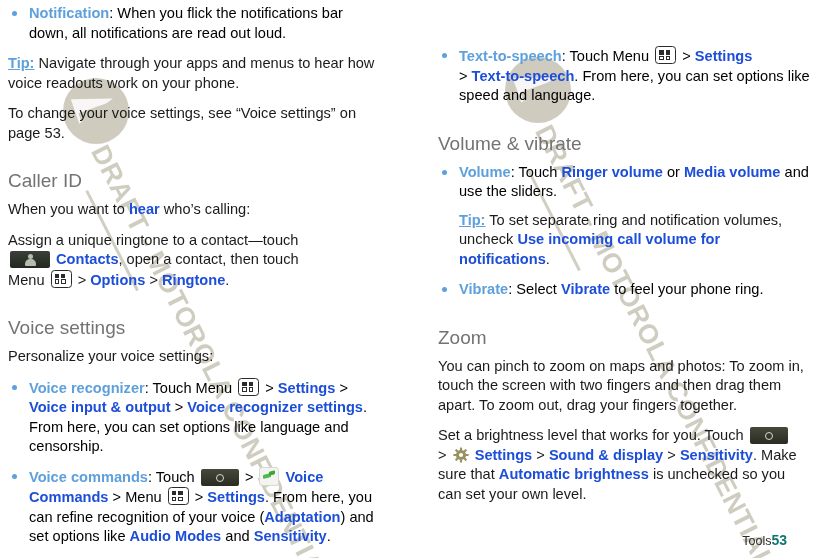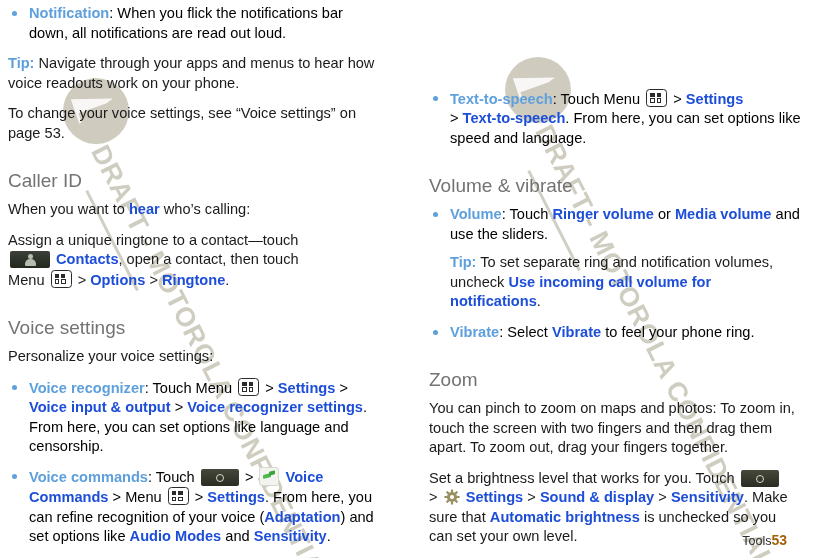--- a/index.html
+++ b/index.html
@@ -78,22 +78,22 @@
   .page {
     position: relative;
     z-index: 10;
     width: 817px;
     height: 558px;
     box-sizing: border-box;
     padding: 4px 20px 0 8px;
   }
   .columns {
     display: flex;
-    gap: 21px;
-    align-items: flex-end;
+    gap: 30px;
+    align-items: center;
   }
   .col {
     width: 372px;
     flex: 0 0 372px;
   }
   .col-right { margin-left: 28px; }
 
   
   p, .para {
     margin: 0 0 11px 0;
@@ -103,21 +103,21 @@
   }
   .section-head {
     margin: 28px 0 10px 0;
     font-size: 19px;
     font-weight: normal;
     color: #737373;
     line-height: 19px;
   }
   b, .b { font-weight: bold; color: #1d4ed8; }
   .blue { color: #5ea0dc; font-weight: bold; }
-  .tip-label { color: #5ea0dc; font-weight: bold; }
+  .tip-label { color: #5ea0dc; font-weight: bold; text-decoration: underline; }
 
   ul.bullets {
     list-style: none;
     margin: 0 0 11px 0;
     padding: 0;
   }
   ul.bullets li {
     position: relative;
     padding-left: 21px;
     margin-bottom: 10px;
@@ -244,21 +244,21 @@
     display: flex;
     align-items: baseline;
   }
   .footer .label {
     font-size: 12.5px;
     color: #2b2b2b;
   }
   .footer .pageno {
     font-size: 14px;
     font-weight: bold;
-    color: #a16207;
+    color: #0f766e;
   }
 </style>
 </head>
 <body>
 
 <div class="watermark-layer">
 
   <div class="wm-group" style="left:0; top:0;">
     <div class="wm-logo" style="left:63px; top:78px;"></div>
     <div class="wm-slash" style="left:88px; top:190px;"></div>

